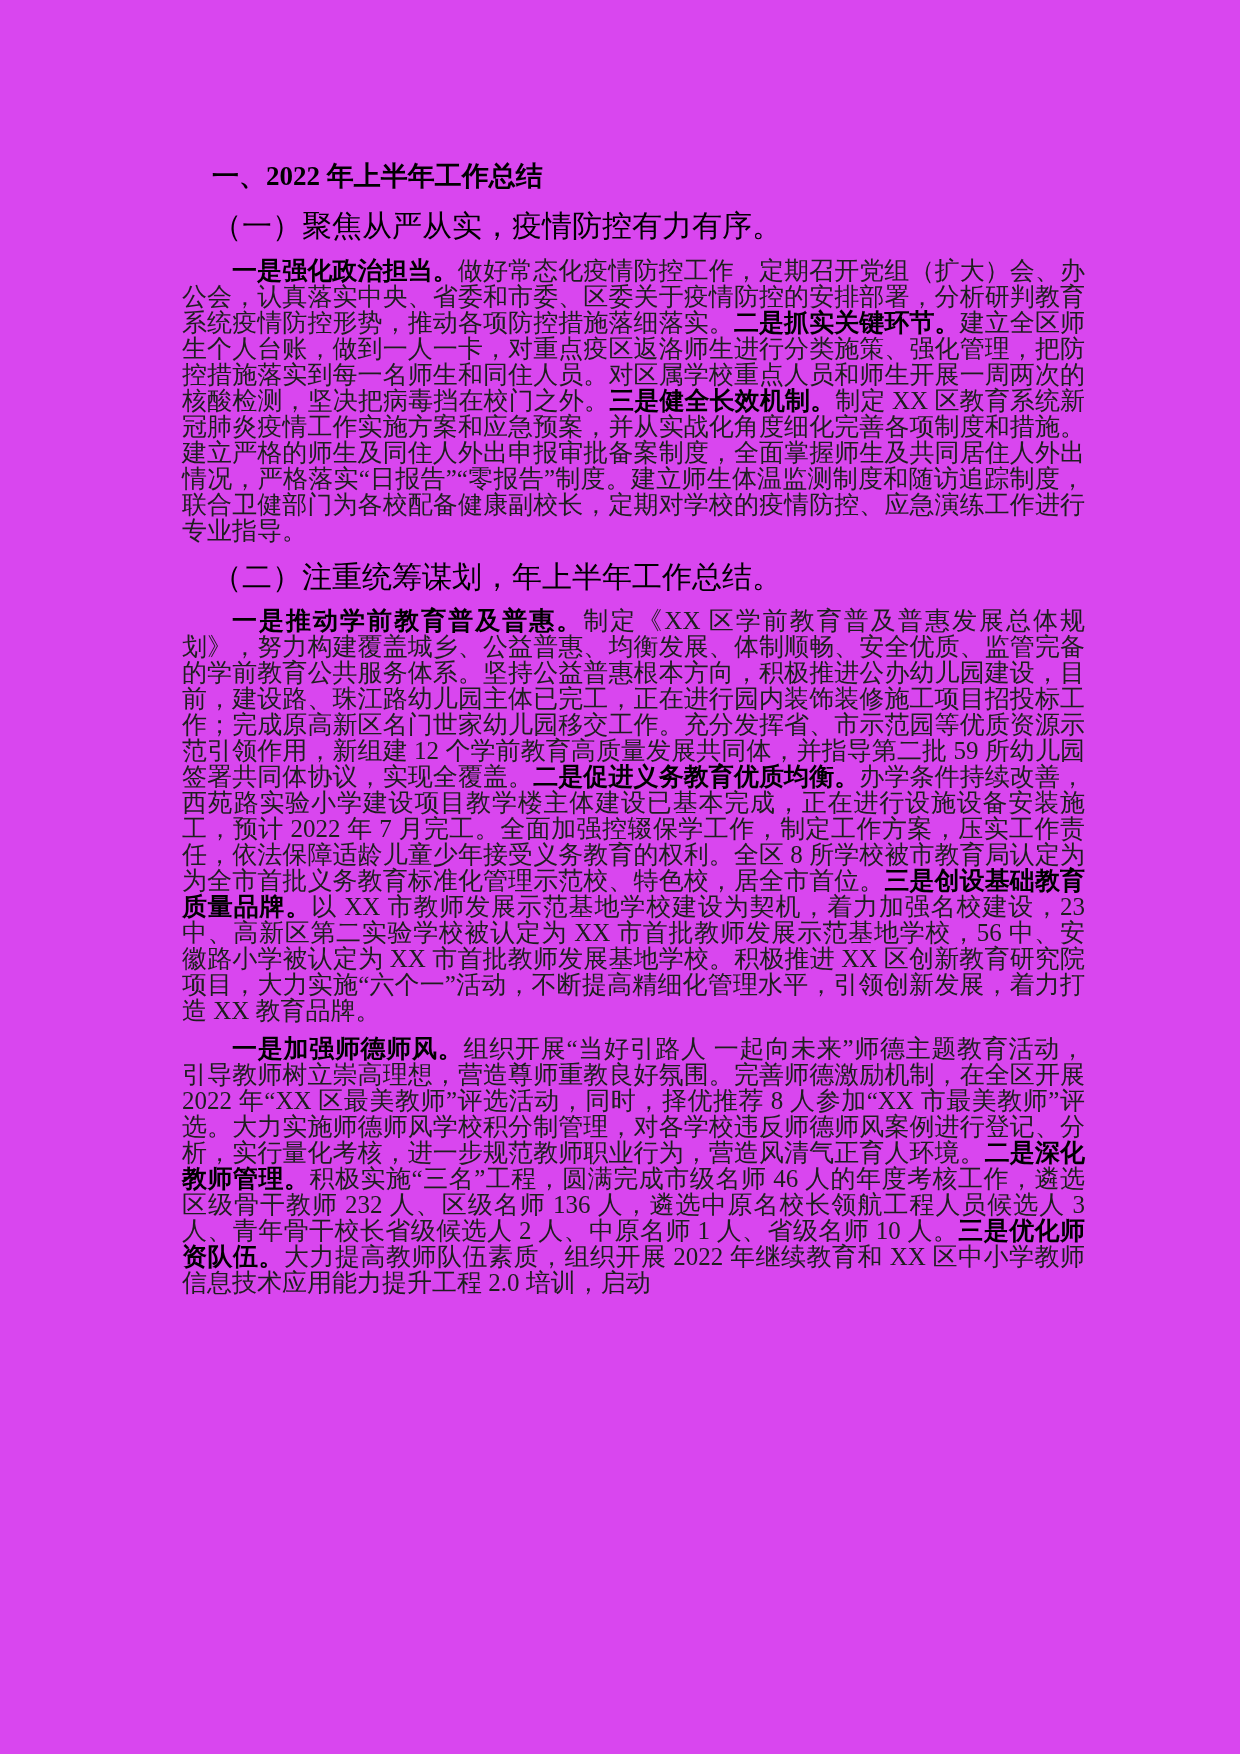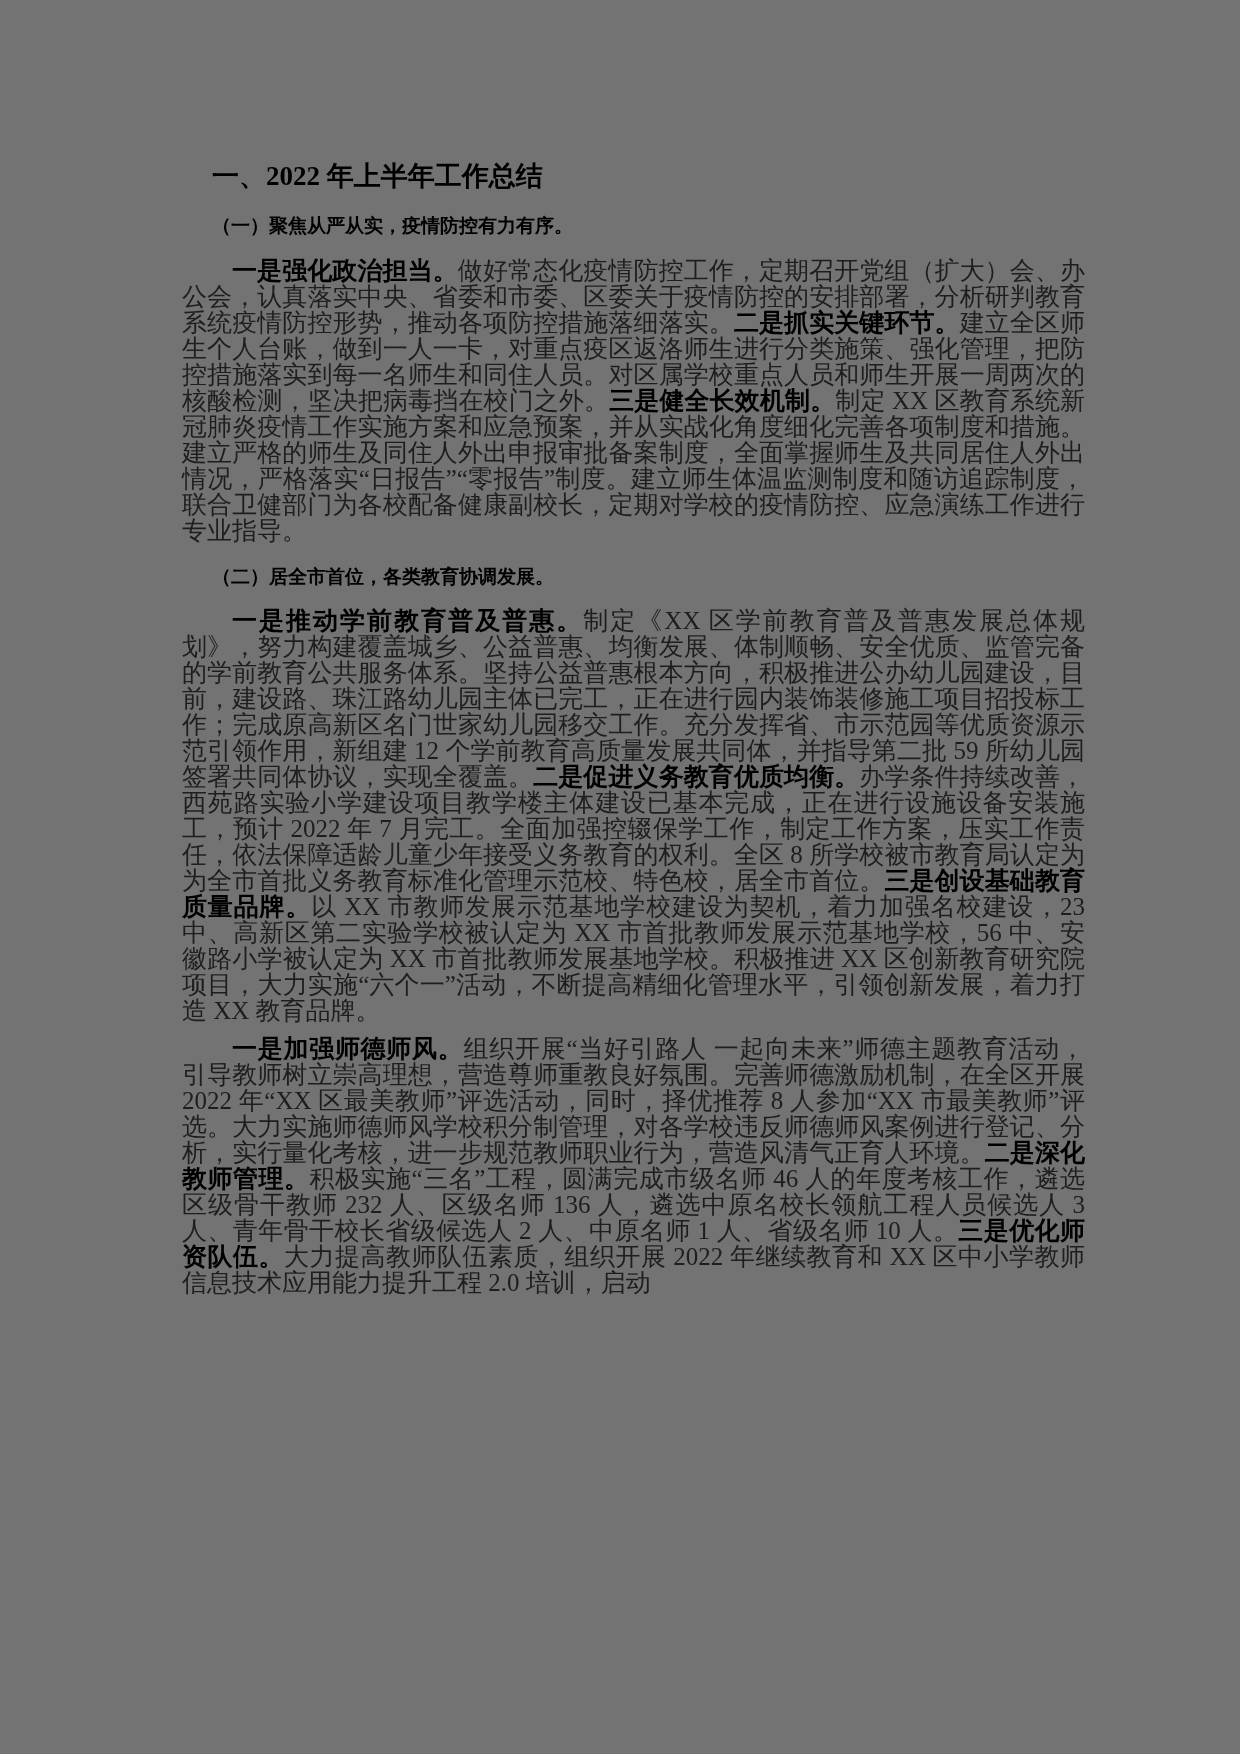--- a/index.html
+++ b/index.html
@@ -5,39 +5,39 @@
   html, body {
     margin: 0;
     padding: 0;
     background: #ffffff;
   }
   .page {
     position: relative;
     width: 1240px;
     height: 1754px;
     box-sizing: border-box;
-    background: #737373;
+    background: #d946ef;
     padding: 160px 143px 0 170px;
     overflow: hidden;
     font-family: "Liberation Serif", "DejaVu Serif", serif;
     color: #1e1e1e;
   }
   h1.doc-title {
     font-size: 27px;
     line-height: 33px;
     font-weight: 700;
     color: #000000;
     margin: 0 0 5px 0;
     text-indent: 42px;
     font-family: "Liberation Serif", "DejaVu Serif", serif;
   }
   h2.section-heading {
-    font-size: 19px;
+    font-size: 30px;
     line-height: 32.5px;
-    font-weight: 700;
+    font-weight: 400;
     color: #000000;
     margin: 17px 0 15px 0;
     text-indent: 42px;
     font-family: "Liberation Serif", "DejaVu Serif", serif;
   }
   p.body-par {
     font-size: 25px;
     line-height: 26px;
     margin: 12px;
     text-indent: 50px;
@@ -56,20 +56,20 @@
 <body>
 
 <div class="page">
   <h1 class="doc-title">一、2022 年上半年工作总结</h1>
   <div>
       <section>
         <h2 class="section-heading">（一）聚焦从严从实，疫情防控有力有序。</h2>
         <p class="body-par"><span class="run run-bold">一是强化政治担当。</span><span class="run">做好常态化疫情防控工作，定期召开党组（扩大）会、办公会，认真落实中央、省委和市委、区委关于疫情防控的安排部署，分析研判教育系统疫情防控形势，推动各项防控措施落细落实。</span><span class="run run-bold">二是抓实关键环节。</span><span class="run">建立全区师生个人台账，做到一人一卡，对重点疫区返洛师生进行分类施策、强化管理，把防控措施落实到每一名师生和同住人员。对区属学校重点人员和师生开展一周两次的核酸检测，坚决把病毒挡在校门之外。</span><span class="run run-bold">三是健全长效机制。</span><span class="run">制定 XX 区教育系统新冠肺炎疫情工作实施方案和应急预案，并从实战化角度细化完善各项制度和措施。建立严格的师生及同住人外出申报审批备案制度，全面掌握师生及共同居住人外出情况，严格落实“日报告”“零报告”制度。建立师生体温监测制度和随访追踪制度，联合卫健部门为各校配备健康副校长，定期对学校的疫情防控、应急演练工作进行专业指导。</span></p>
       </section>
       <section>
-        <h2 class="section-heading">（二）居全市首位，各类教育协调发展。</h2>
+        <h2 class="section-heading">（二）注重统筹谋划，年上半年工作总结。</h2>
         <p class="body-par"><span class="run run-bold">一是推动学前教育普及普惠。</span><span class="run">制定《XX 区学前教育普及普惠发展总体规划》，努力构建覆盖城乡、公益普惠、均衡发展、体制顺畅、安全优质、监管完备的学前教育公共服务体系。坚持公益普惠根本方向，积极推进公办幼儿园建设，目前，建设路、珠江路幼儿园主体已完工，正在进行园内装饰装修施工项目招投标工作；完成原高新区名门世家幼儿园移交工作。充分发挥省、市示范园等优质资源示范引领作用，新组建 12 个学前教育高质量发展共同体，并指导第二批 59 所幼儿园签署共同体协议，实现全覆盖。</span><span class="run run-bold">二是促进义务教育优质均衡。</span><span class="run">办学条件持续改善，西苑路实验小学建设项目教学楼主体建设已基本完成，正在进行设施设备安装施工，预计 2022 年 7 月完工。全面加强控辍保学工作，制定工作方案，压实工作责任，依法保障适龄儿童少年接受义务教育的权利。全区 8 所学校被市教育局认定为为全市首批义务教育标准化管理示范校、特色校，居全市首位。</span><span class="run run-bold">三是创设基础教育质量品牌。</span><span class="run">以 XX 市教师发展示范基地学校建设为契机，着力加强名校建设，23 中、高新区第二实验学校被认定为 XX 市首批教师发展示范基地学校，56 中、安徽路小学被认定为 XX 市首批教师发展基地学校。积极推进 XX 区创新教育研究院项目，大力实施“六个一”活动，不断提高精细化管理水平，引领创新发展，着力打造 XX 教育品牌。</span></p>
       </section>
       <section>
         <p class="body-par"><span class="run run-bold">一是加强师德师风。</span><span class="run">组织开展“当好引路人 一起向未来”师德主题教育活动，引导教师树立崇高理想，营造尊师重教良好氛围。完善师德激励机制，在全区开展 2022 年“XX 区最美教师”评选活动，同时，择优推荐 8 人参加“XX 市最美教师”评选。大力实施师德师风学校积分制管理，对各学校违反师德师风案例进行登记、分析，实行量化考核，进一步规范教师职业行为，营造风清气正育人环境。</span><span class="run run-bold">二是深化教师管理。</span><span class="run">积极实施“三名”工程，圆满完成市级名师 46 人的年度考核工作，遴选区级骨干教师 232 人、区级名师 136 人，遴选中原名校长领航工程人员候选人 3 人、青年骨干校长省级候选人 2 人、中原名师 1 人、省级名师 10 人。</span><span class="run run-bold">三是优化师资队伍。</span><span class="run">大力提高教师队伍素质，组织开展 2022 年继续教育和 XX 区中小学教师信息技术应用能力提升工程 2.0 培训，启动</span></p>
       </section>
     </div>
 </div>
 
 </body></html>

